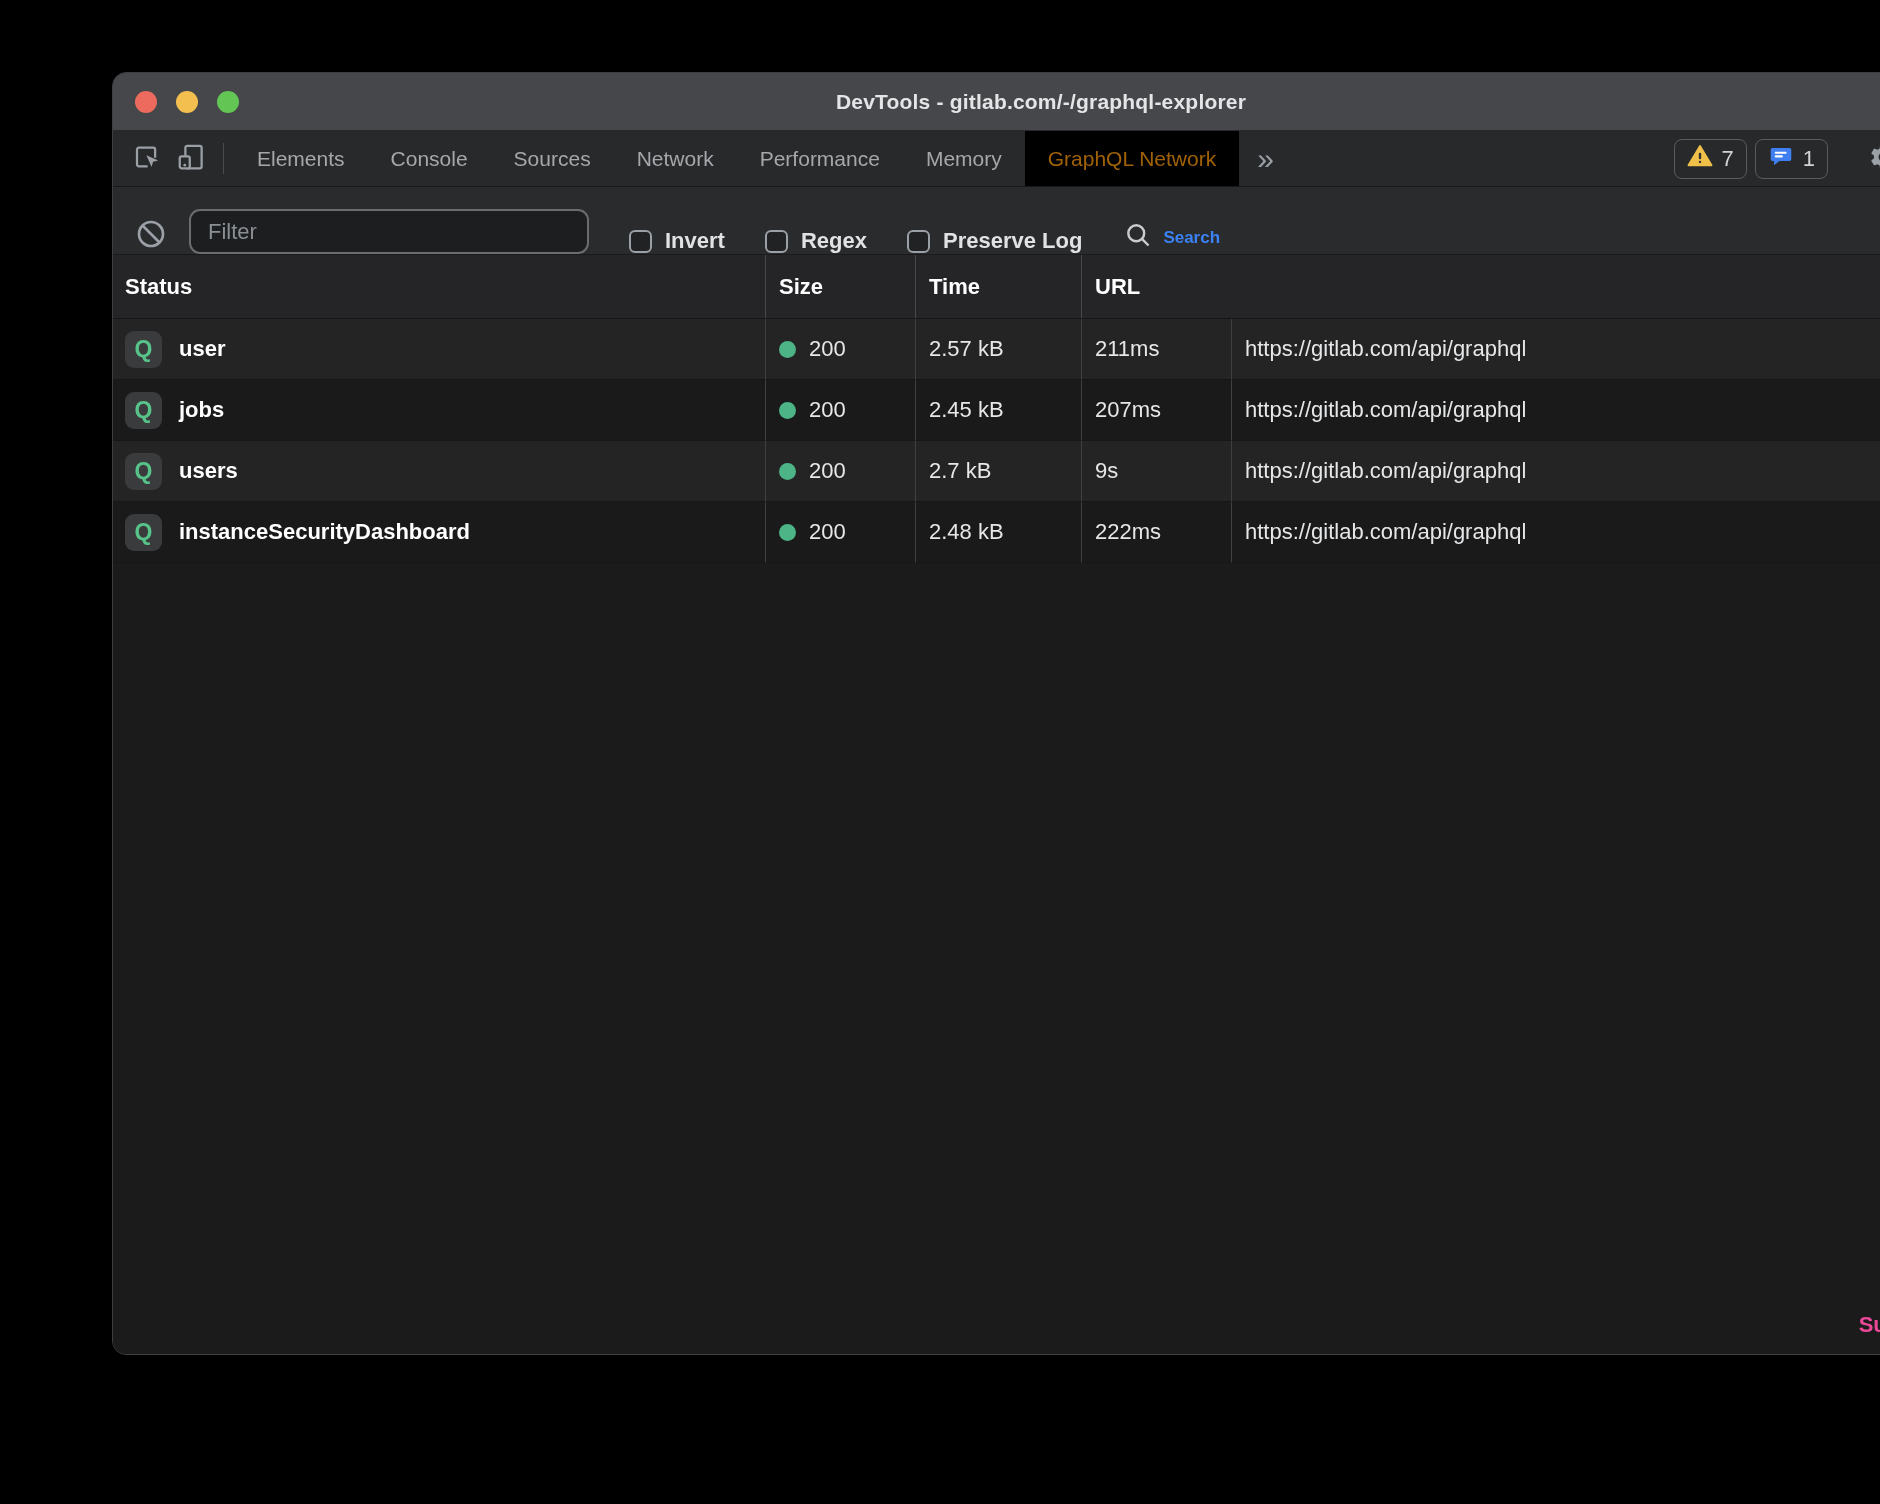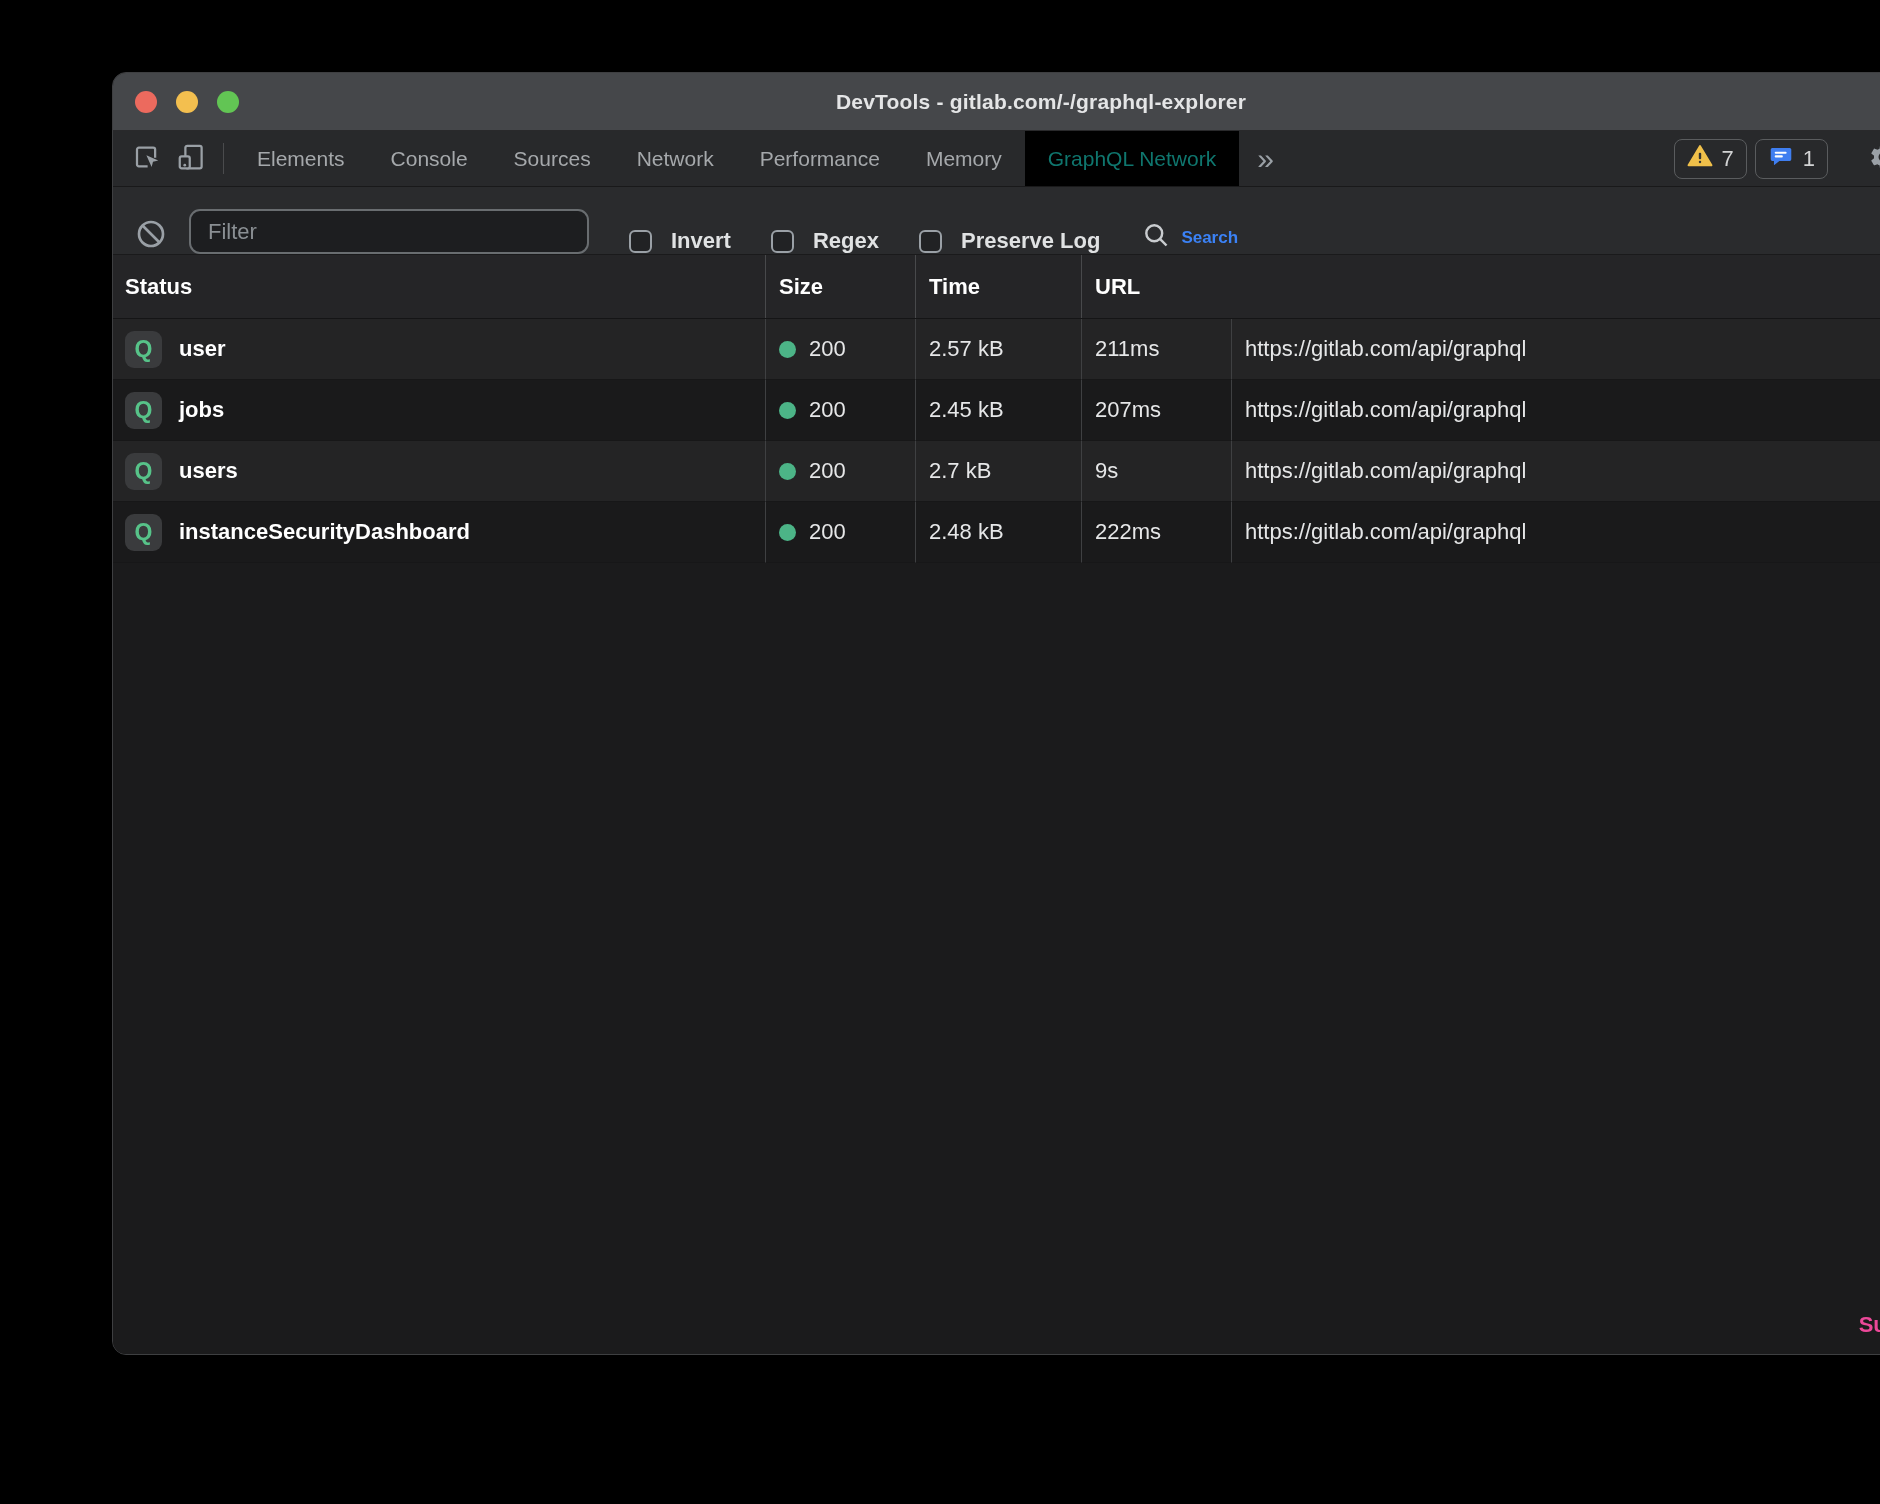--- a/index.html
+++ b/index.html
@@ -22,38 +22,38 @@
   .wtitle { color: #e4e5e6; font-weight: bold; font-size: 21px; letter-spacing: .2px; }
 
   
   .tabbar { flex: 0 0 56px; background: #28292b; display: flex; align-items: stretch;
             border-bottom: 1px solid #19191a; padding-left: 12px; padding-right: 12px; }
   .iconbtn { display: flex; align-items: center; justify-content: center; width: 44px; }
   .vsep { width: 1px; background: #4a4b4d; margin: 12px 10px; }
   .vsep2 { width: 1px; background: #555658; margin: 13px 8px; }
   .tab { display: flex; align-items: center; padding: 0 23px; color: #a5a8ab;
          font-size: 21px; white-space: nowrap; }
-  .tab.active { background: #000; color: #0f766e; }
+  .tab.active { background: #000; color: #a16207; }
   .overflow-chev { display: flex; align-items: center; padding: 0 18px; color: #9aa0a6;
                    font-size: 30px; }
   .tb-right { margin-left: auto; display: flex; align-items: center; gap: 8px; }
   .badge { display: flex; align-items: center; gap: 9px; border: 1px solid #5a5c5e;
            border-radius: 8px; padding: 0 12px; height: 40px; color: #d2d3d4;
            font-size: 22px; }
   .menubtn { display: flex; align-items: center; justify-content: center; width: 44px; }
 
   
   .filterbar { flex: 0 0 68px; background: #2a2b2d; display: flex; align-items: flex-end;
                padding: 0 22px; border-bottom: 1px solid #1a1a1b; }
   .blockbtn { display: flex; align-items: center; margin-right: 22px; }
   .filter-input { width: 400px; height: 45px; background: #1d1e20; border: 2px solid #696d70;
                   border-radius: 11px; color: #e8e8e8; padding: 0 17px; font-size: 22px;
                   outline: none; font-family: inherit; }
   .filter-input::placeholder { color: #8a8f93; }
-  .chk-group { display: flex; align-items: center; gap: 19px; margin-left: 40px; }
+  .chk-group { display: flex; align-items: center; gap: 13px; margin-left: 40px; }
   .chk-group input { appearance: none; -webkit-appearance: none; width: 23px; height: 23px;
                      border: 2.5px solid #9aa0a6; border-radius: 6px; background: #212224; }
   .chk-label { color: #e0e2e3; font-weight: bold; font-size: 22px; white-space: nowrap; }
   .search-group { display: flex; align-items: center; gap: 11px; margin-left: 42px;
                   color: #3b82f6; font-weight: bold; font-size: 17px; }
 
   
   .grid-cols { display: grid; grid-template-columns: 653px 150px 166px 150px 1fr; }
   .thead { flex: 0 0 64px; background: #252527; border-bottom: 1px solid #151516; }
   .th { display: flex; align-items: center; padding-left: 13px; color: #fff;

